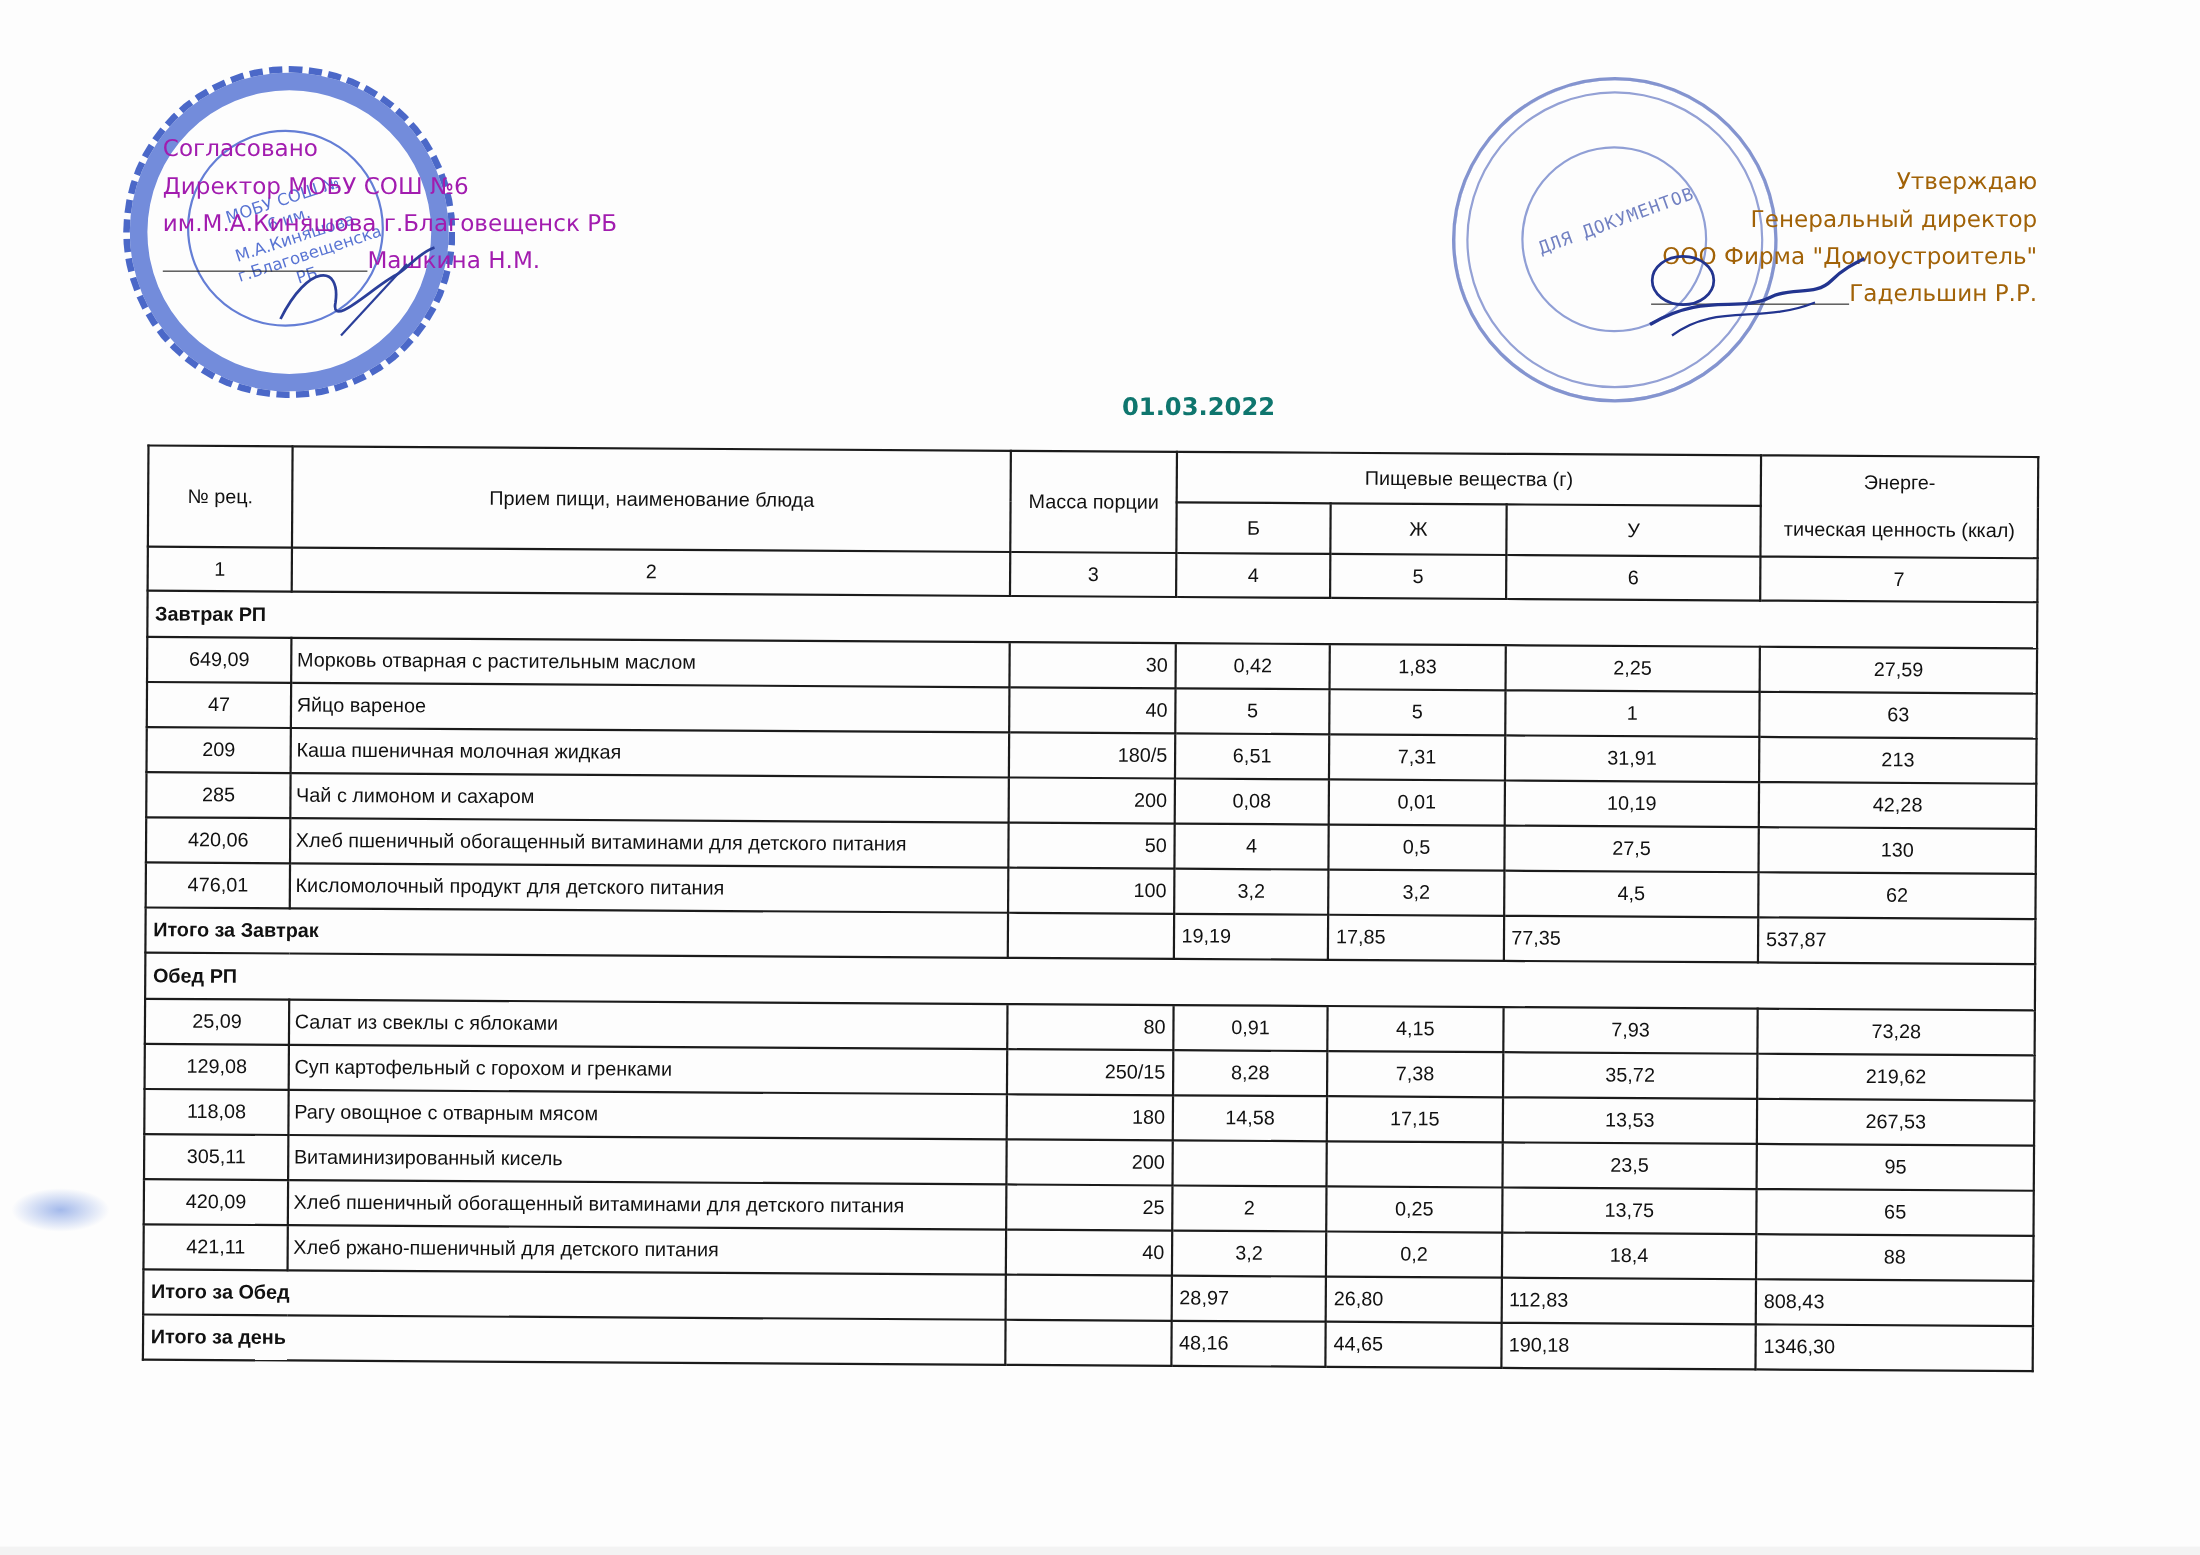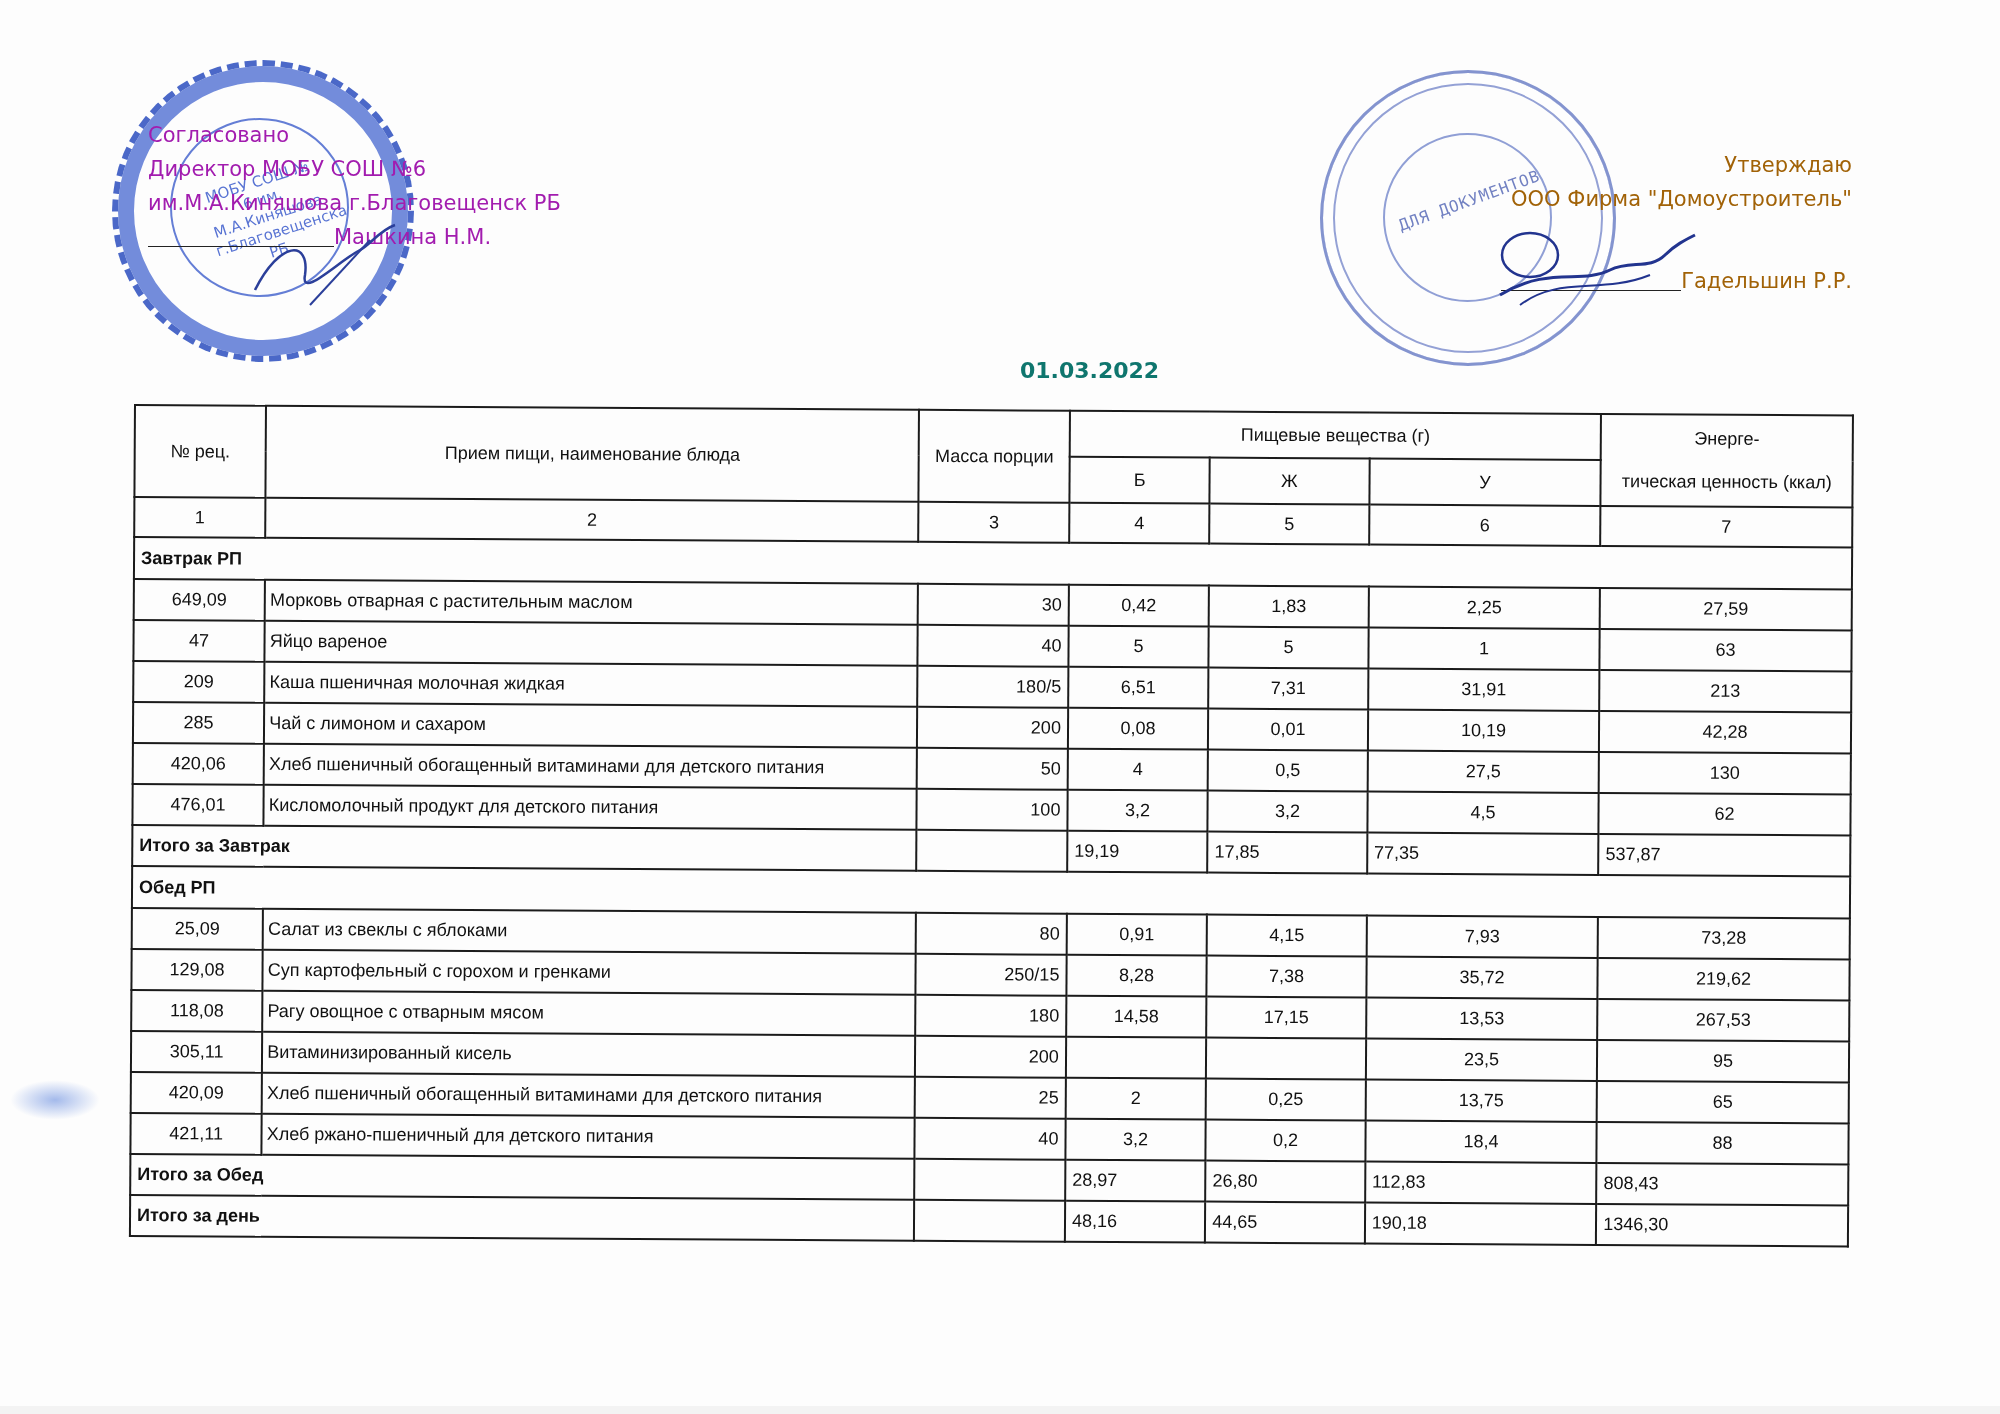--- a/index.html
+++ b/index.html
@@ -8,21 +8,21 @@
   .page { position:absolute; left:0; top:0; width:2000px; height:1414px; background:#fdfdfd; }
 
   
   .approve-left { position:absolute; left:148px; top:118px; font-family:"DejaVu Sans", sans-serif;
                   font-size:21px; line-height:34px; color:#a21caf; z-index:3; }
   .approve-left .sign { padding-left:186px; position:relative; }
   .approve-left .sign .line { position:absolute; left:0; top:26px; width:186px; border-top:1.5px solid #222; }
 
   .approve-right { position:absolute; right:148px; top:148px; text-align:right;
                    font-family:"DejaVu Sans", sans-serif; font-size:21px; line-height:34px; color:#a16207; z-index:3; }
-  .approve-right .sign { position:relative; padding-left:180px;margin-top:48px; }
+  .approve-right .sign { position:relative; padding-left:180px; }
   .approve-right .sign .line { position:absolute; left:0; top:26px; width:180px; border-top:1.5px solid #222; }
 
   
   .stamp { position:absolute; border-radius:50%; z-index:2; opacity:0.85; }
   .stamp-left { left:112px; top:60px; width:290px; height:290px;
                 border:6px dashed #2c4fbf; box-shadow: inset 0 0 0 14px rgba(255,255,255,0), inset 0 0 0 16px #5b79d6; }
   .stamp-left .inner { position:absolute; left:52px; top:52px; width:175px; height:175px; border-radius:50%;
                        border:2px solid #4a68cf; }
   .stamp-left .txt { position:absolute; left:90px; top:105px; font-size:15px; color:#3c5ccc; transform:rotate(-18deg);
                      font-family:"DejaVu Sans", sans-serif; text-align:center; line-height:18px; }
@@ -88,20 +88,21 @@
     <div class="txt">ДЛЯ ДОКУМЕНТОВ</div>
   </div>
   <svg class="signature" style="left:1490px; top:225px;" width="210" height="90">
     <ellipse cx="40" cy="30" rx="28" ry="22" stroke="#22348f" stroke-width="2.5" fill="none"></ellipse>
     <path d="M10 70 C 60 40, 90 60, 120 45 C 140 35, 160 45, 175 30 C 185 20, 195 15, 205 10" stroke="#22348f" stroke-width="3" fill="none"></path>
     <path d="M30 80 C 70 50, 110 70, 160 50" stroke="#22348f" stroke-width="2" fill="none"></path>
   </svg>
 
   <div class="approve-right">
     <div>Утверждаю</div>
+    <div>Генеральный директор</div>
     <div>ООО Фирма "Домоустроитель"</div>
     <div class="sign">
       <span class="line"></span>
       <span>Гадельшин Р.Р.</span>
     </div>
   </div>
 
   <div class="smudge"></div>
 
   <div class="date">01.03.2022</div>

